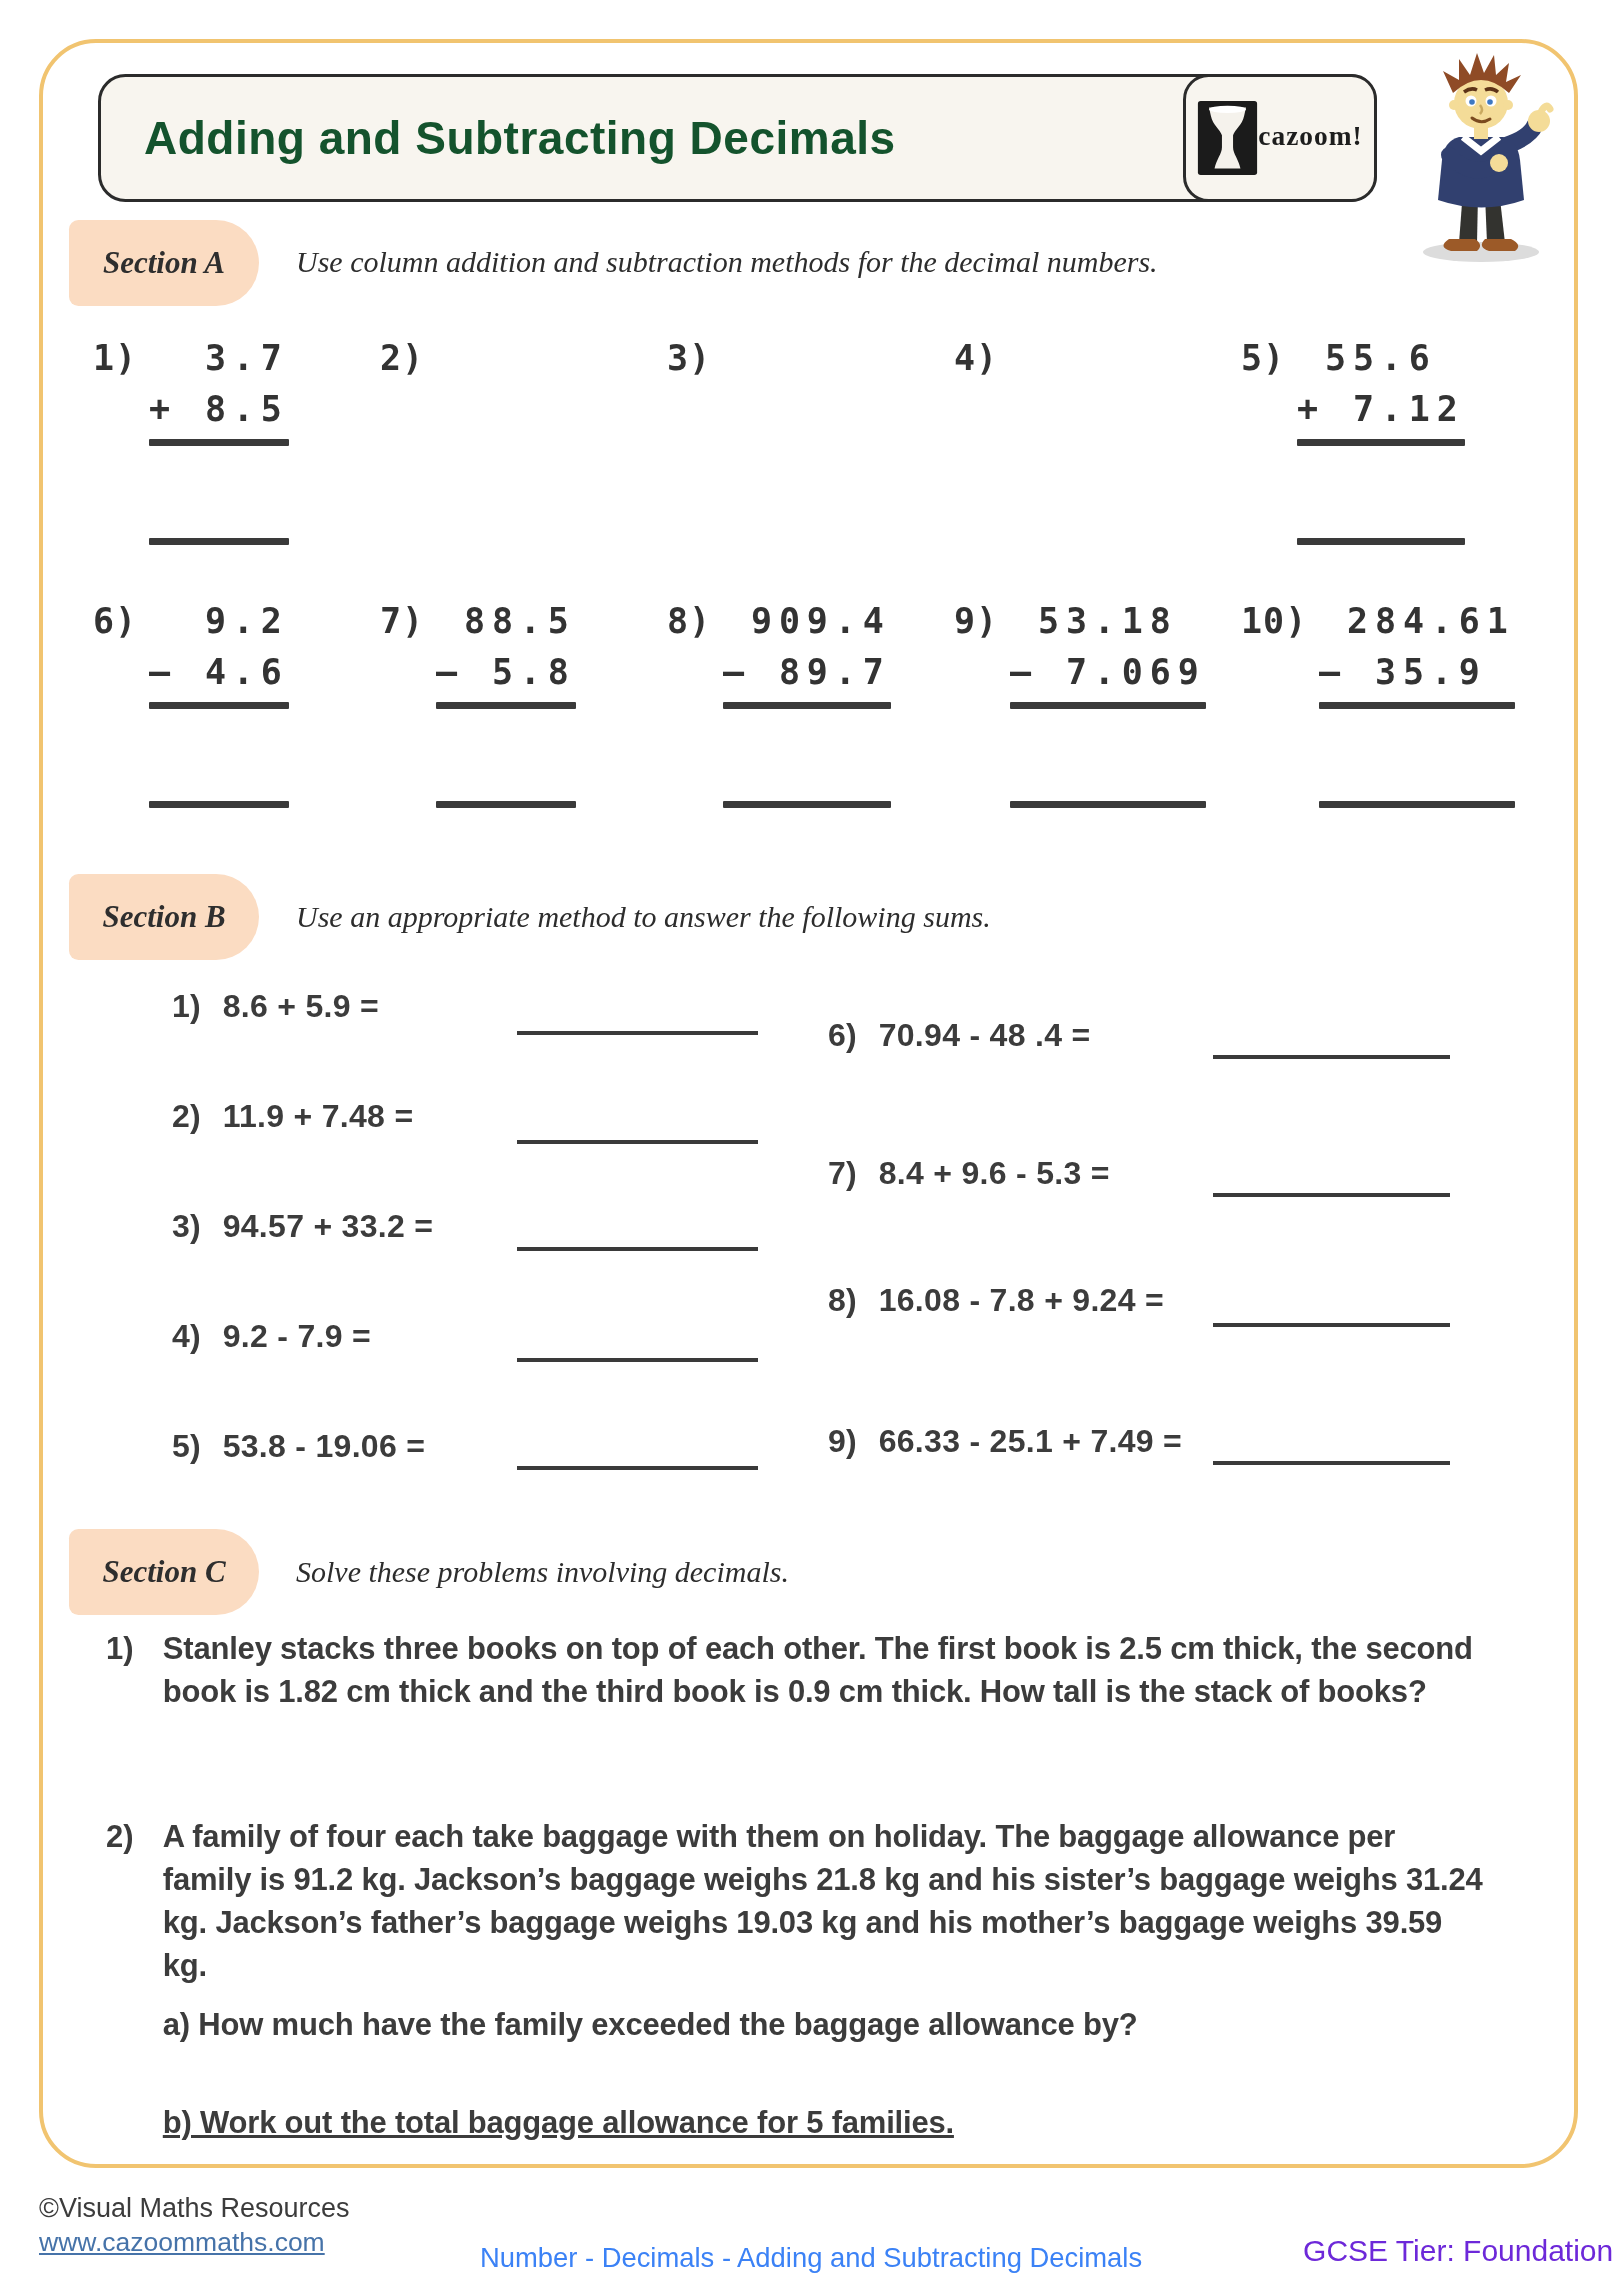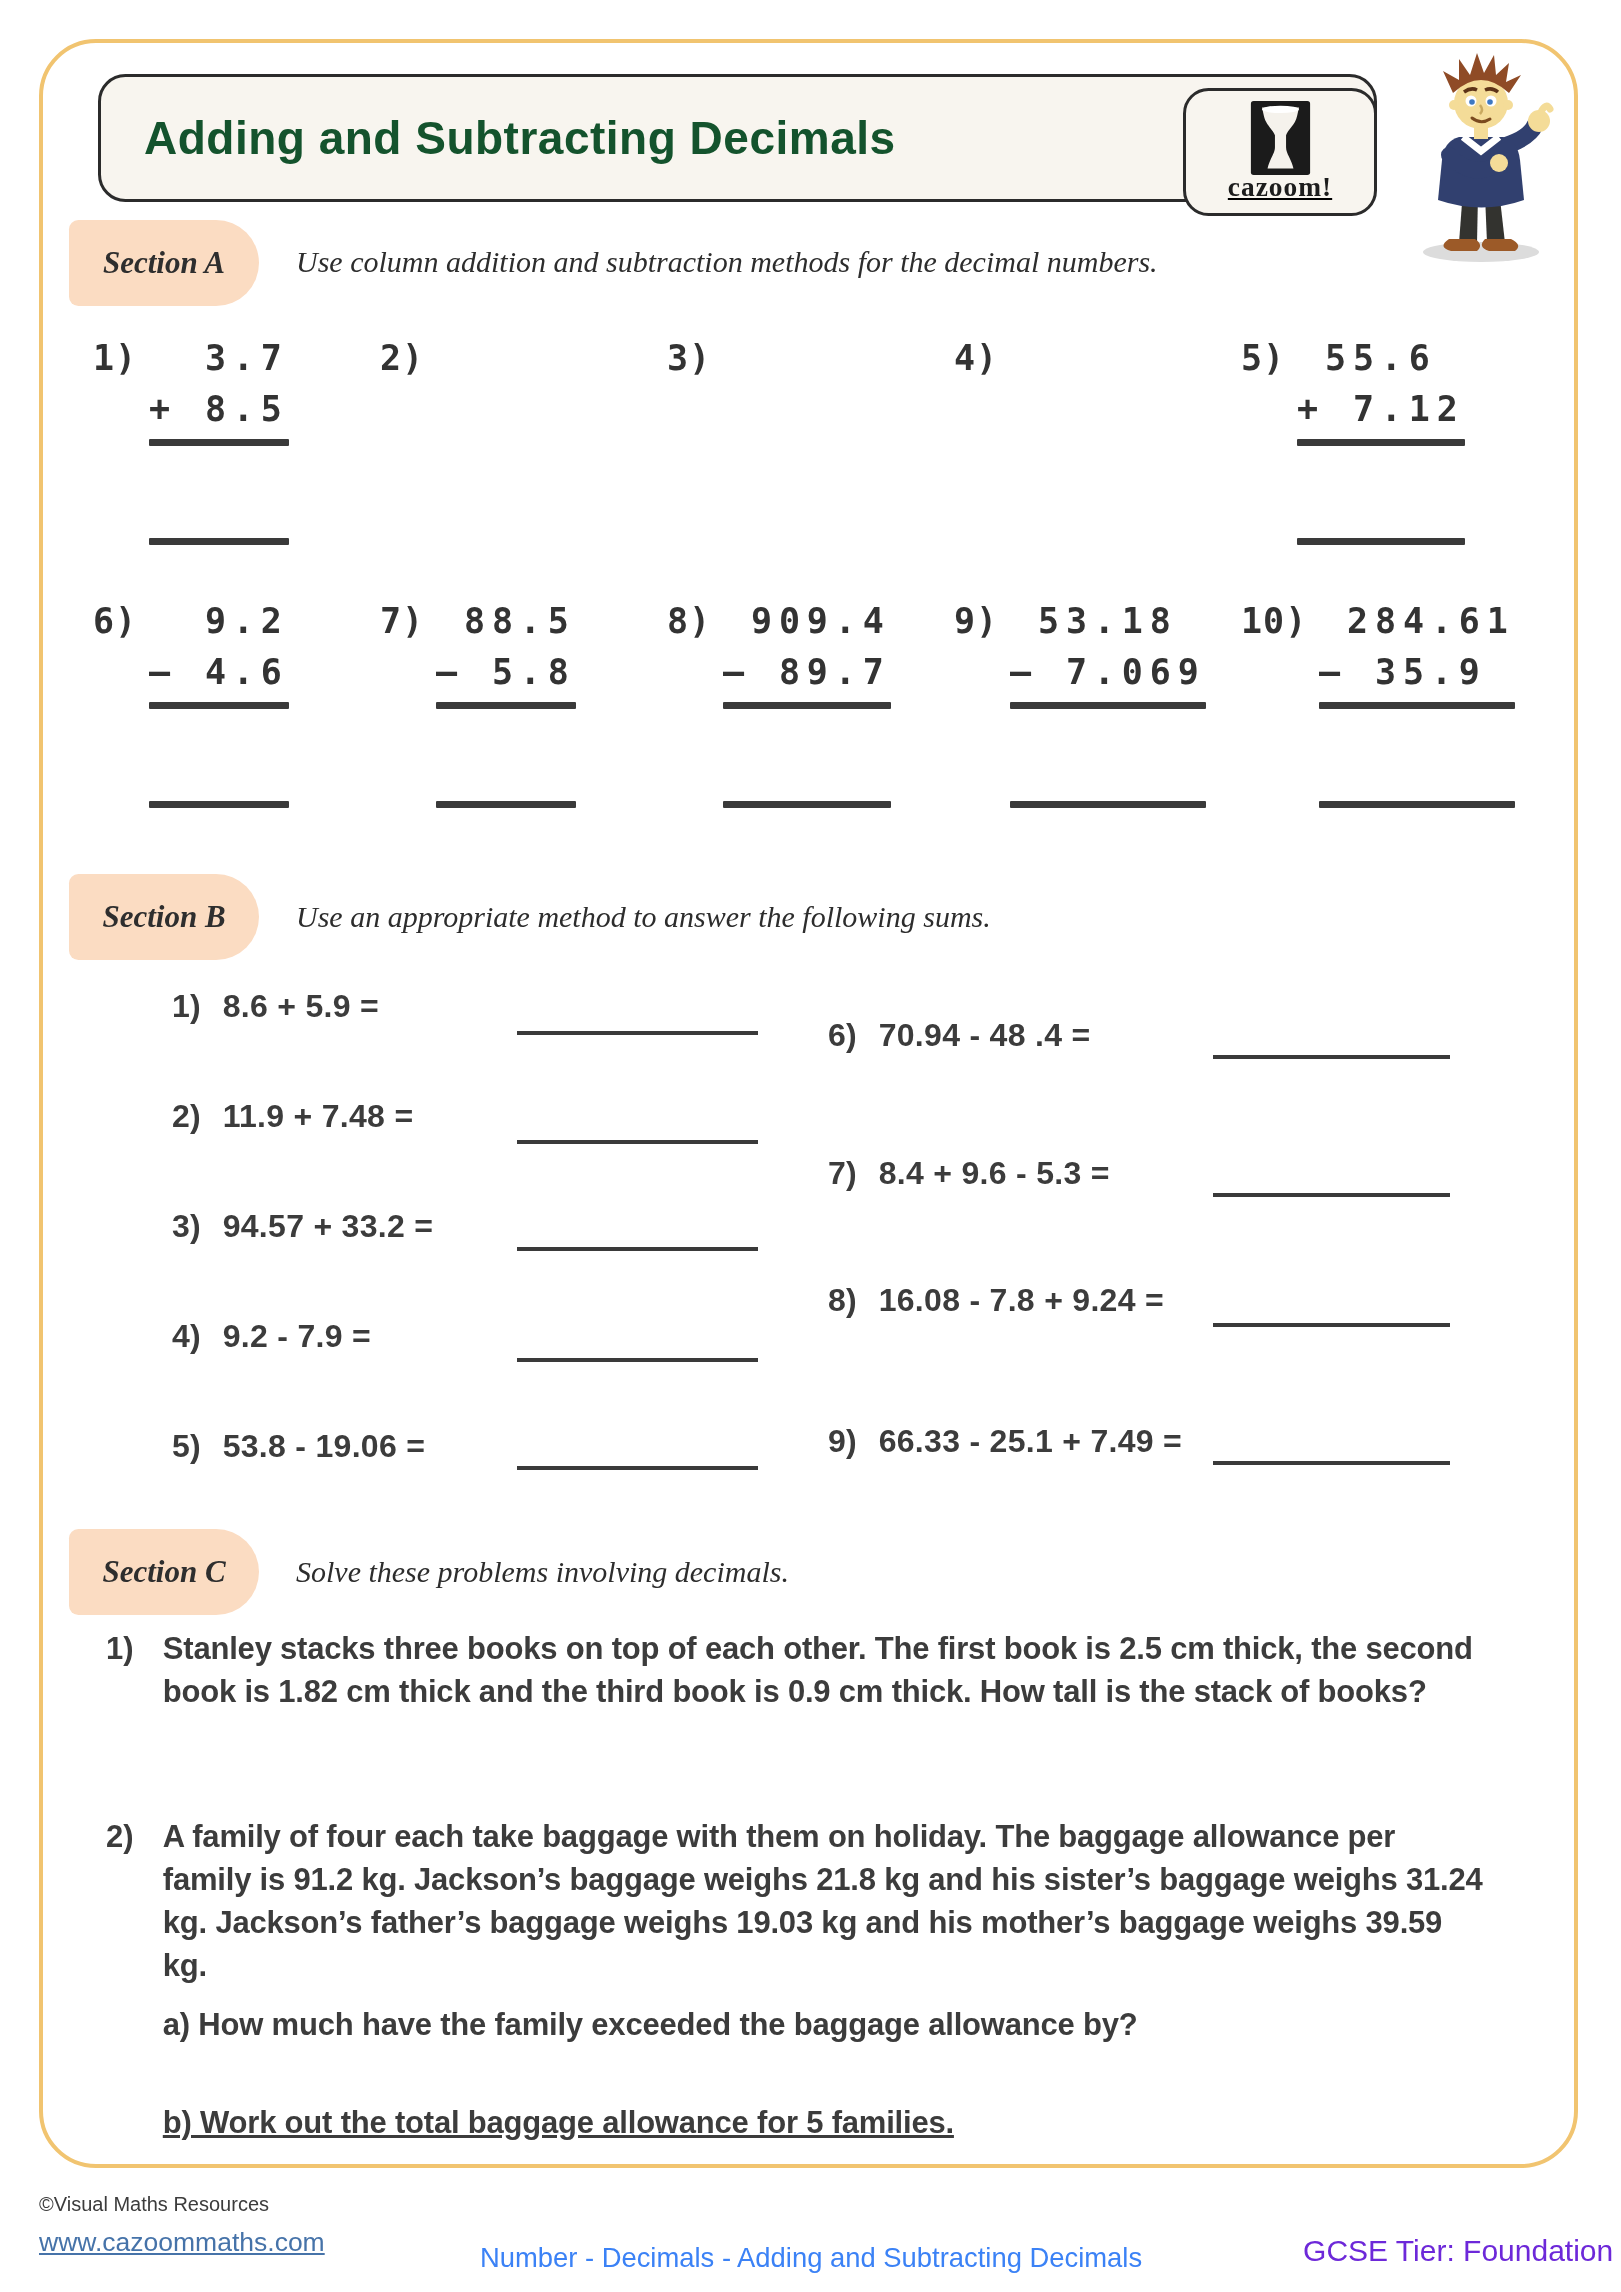--- a/index.html
+++ b/index.html
@@ -9,23 +9,23 @@
   
   .sheet-border { position:absolute; left:39px; top:39px; width:1539px; height:2129px;
     border:4.9px solid #F1C470; border-radius:57px; background:#ffffff; }
 
   
   .title-box { position:absolute; left:98px; top:74px; width:1279px; height:128px;
     background:#F8F5EF; border:3.9px solid #2B2B2B; border-radius:27.4px;
     display:flex; align-items:center; padding-left:43px; }
   .title-box span { font-size:46px; font-weight:bold; color:#14532d; letter-spacing:0.5px; }
 
-  .logo-box { position:absolute; left:1183px; top:88px; width:194px; height:128px;
+  .logo-box { position:absolute; left:1183px; top:74px; width:194px; height:128px;
     background:#F8F5EF; border:3.9px solid #2B2B2B; border-radius:25.5px;
-    display:flex; flex-direction:column; align-items:center; justify-content:center;text-decoration:underline; }
+    display:flex; flex-direction:row; align-items:center; justify-content:center; }
   .logo-word { font-family:"Liberation Serif", serif; font-weight:bold; font-size:27.4px;
     color:#1d1d1d; letter-spacing:1px; margin-top:-3.9px; }
 
   .mascot { position:absolute; left:1380px; top:45px; width:202px; height:220px; }
 
   
   .sec-label { position:absolute; left:69px; width:190px; height:86px; background:#FBDCC2;
     border-radius:9.8px 45px 45px 9.8px; display:flex; align-items:center; justify-content:center; }
   .sec-label span { font-family:"Liberation Serif", serif; font-style:italic; font-weight:bold;
     font-size:31px; color:#2e2e2e; }
@@ -52,21 +52,21 @@
   
   .c-item { position:absolute; display:flex; }
   .cnum { font-weight:bold; font-size:31px; color:#3C3C3C; width:45px; flex:none;
     margin-right:11.8px; line-height:43px; }
   .ctext { width:1325px; font-weight:bold; font-size:31px; color:#3C3C3C;
     line-height:43px; letter-spacing:-0.2px; }
   .csub { margin-top:16px; }
   .csub-b { margin-top:55px;text-decoration:underline; }
 
   
-  .f-copy { position:absolute; left:39px; top:2193px; font-size:20px; color:#3C3C3C; }
+  .f-copy { position:absolute; left:39px; top:2193px; font-size:27px; color:#3C3C3C; }
   .f-url  { position:absolute; left:39px; top:2227px; font-size:26.5px; color:#4673A9;
     text-decoration:underline; cursor:pointer; }
   .f-topic{ position:absolute; left:468px; top:2242px; width:686px; text-align:center;
     font-size:27.4px; color:#3b82f6; }
   .f-tier { position:absolute; right:7.8px; top:2234px; font-size:30px; color:#6d28d9; }
 </style>
 </head>
 <body>
 
 <div class="page">

